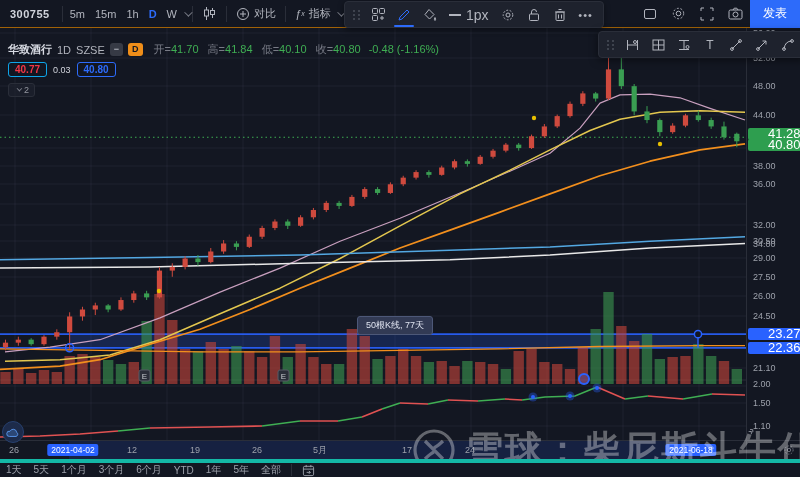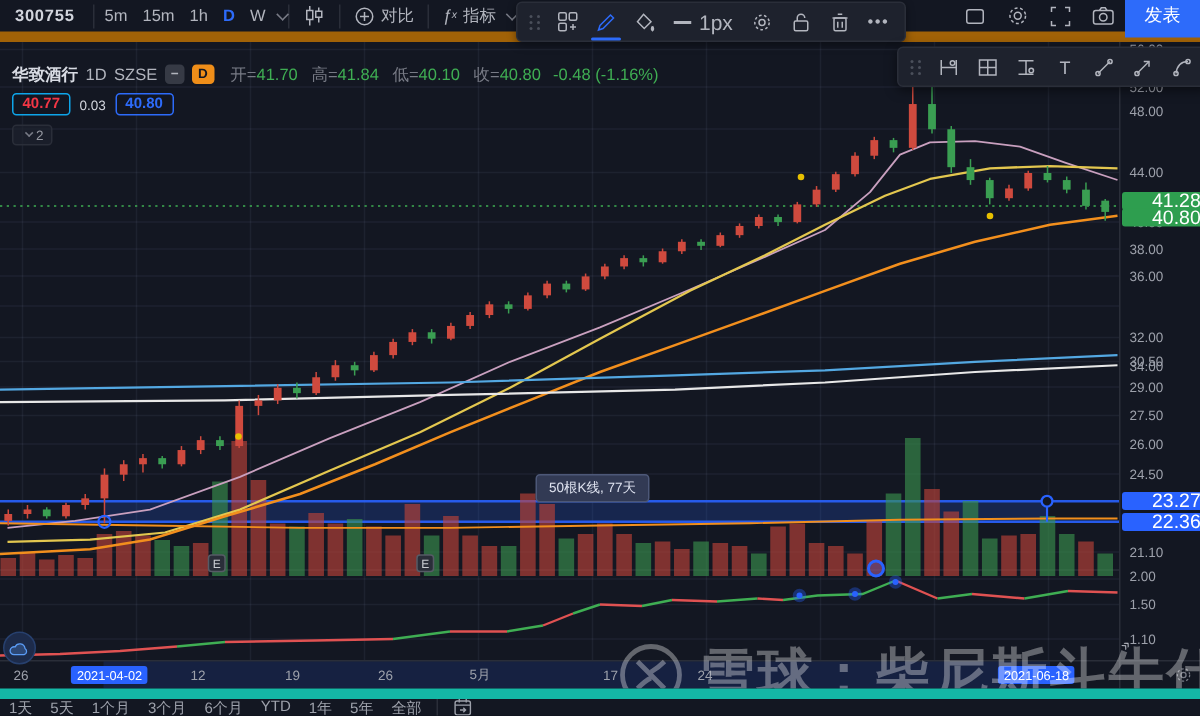--- a/index.html
+++ b/index.html
@@ -2,21 +2,21 @@
 <html><head>
 <meta charset="utf-8">
 <style>
   * { margin:0; padding:0; box-sizing:border-box; }
   html,body { width:800px; height:477px; overflow:hidden; background:#10141f; }
   body { font-family:"Liberation Sans","DejaVu Sans",sans-serif; color:#b2b5be; }
   #app { position:relative; width:800px; height:477px; background:#131722; }
 
   
   #topbar { position:absolute; left:0; top:0; width:800px; height:28px;
-    background:#131722; border-bottom:7px solid #a16207; display:flex; align-items:flex-start; z-index:30; }
+    background:#131722; border-bottom:1px solid #a16207; display:flex; align-items:flex-start; z-index:30; }
   .tb-left { display:flex; align-items:center; height:100%; }
   .tb-item { display:flex; align-items:center; gap:4px; padding:16px 7px; height:100%;
     font-size:11px; color:#b2b5be; cursor:pointer; white-space:nowrap; }
   .tb-sep { width:1px; height:16px; background:#2a2e39; margin:0 2px; }
   .symbol { font-weight:bold; color:#d1d4dc; letter-spacing:.5px; padding:0 10px; }
   .tf { padding:0 5px; }
   .tf.active { color:#2d6bfa; font-weight:bold; }
   .chev { display:inline-block; width:6px; height:6px; border-right:1px solid #787b86;
     border-bottom:1px solid #787b86; transform:rotate(45deg) translateY(-2px); margin-left:2px; }
   .icon { display:inline-flex; align-items:center; justify-content:center; color:#b2b5be; }
@@ -82,21 +82,21 @@
     border-top:1px solid #2a2e39; z-index:6; font-size:9px; color:#9da1ab; background:#131722; }
   .ta-sel { position:absolute; top:0; height:100%; background:rgba(41,98,255,.14); }
   .ta-label { position:absolute; top:50%; transform:translate(-50%,-50%); }
   .ta-badge { position:absolute; top:50%; transform:translate(-50%,-50%); background:#2962ff;
     color:#fff; border-radius:2px; padding:1px 4px; font-size:8.5px; white-space:nowrap; }
   #axis-corner { position:absolute; left:746px; top:440px; width:54px; height:19px;
     border-top:1px solid #2a2e39; border-left:1px solid #2a2e39; z-index:6; }
 
   
   #bottombar { position:absolute; left:0; top:459px; width:800px; height:18px; background:#131722;
-    border-top:7px solid #14b8a6; display:flex; align-items:center; justify-content:space-between;
+    border-top:4px solid #14b8a6; display:flex; align-items:center; justify-content:space-between;
     z-index:30; font-size:10px; }
   .bb-left,.bb-right { display:flex; align-items:center; height:100%; }
   .bb-item { padding:0 6px; cursor:pointer; color:#9da1ab; }
   .bb-item.blue { color:#2d6bfa; }
   .bb-time { color:#9da1ab; padding:0 6px; cursor:pointer; }
   .bb-sep { width:1px; height:12px; background:#2a2e39; margin:0 4px; }
 
   
   #watermark { position:absolute; left:412px; top:425px; z-index:22; display:flex; align-items:center;
     gap:10px; color:rgba(255,255,255,.34); pointer-events:none; }
@@ -626,21 +626,21 @@
       <line x1="698" y1="337.14883029257226" x2="698" y2="347.85150181345034" stroke="#2962ff" stroke-width="1.4"></line>
       <circle cx="698" cy="334.14883029257226" r="3.6" fill="#131722" stroke="#2962ff" stroke-width="1.5"></circle>
       <circle cx="584" cy="379" r="5" fill="rgba(41,98,255,0.25)" stroke="#2962ff" stroke-width="2"></circle>
     </svg>
 
   <div id="meas-tooltip">50根K线, 77天</div>
 
   <div id="price-axis">
       <div class="pa-label" style="top: 5px;">56.00</div>
       <div class="pa-label" style="top: 30px;">52.00</div>
-      <div class="pa-label" style="top: 46px;">48.00</div>
+      <div class="pa-label" style="top: 58px;">48.00</div>
       <div class="pa-label" style="top: 87px;">44.00</div>
       <div class="pa-label" style="top: 120px;">40.00</div>
       <div class="pa-label" style="top: 138px;">38.00</div>
       <div class="pa-label" style="top: 156px;">36.00</div>
       <div class="pa-label" style="top: 176px; margin-top: 40px;">34.00</div>
       <div class="pa-label" style="top: 197px;">32.00</div>
       <div class="pa-label" style="top: 213px;">30.50</div>
       <div class="pa-label" style="top: 230px;">29.00</div>
       <div class="pa-label" style="top: 249px;">27.50</div>
       <div class="pa-label" style="top: 268px;">26.00</div>

